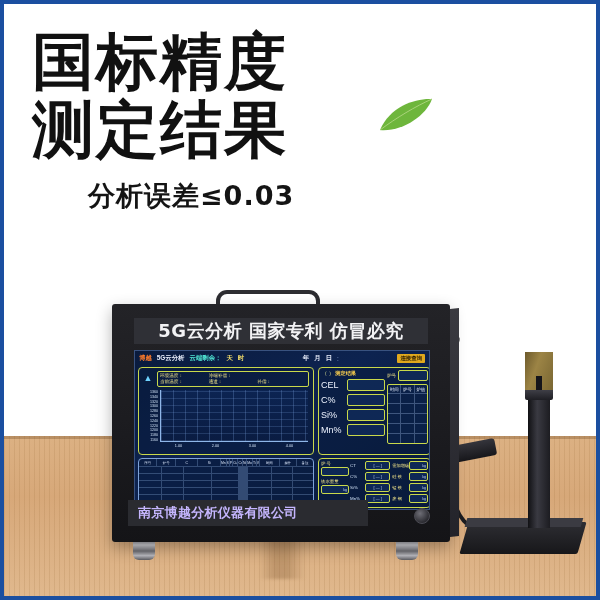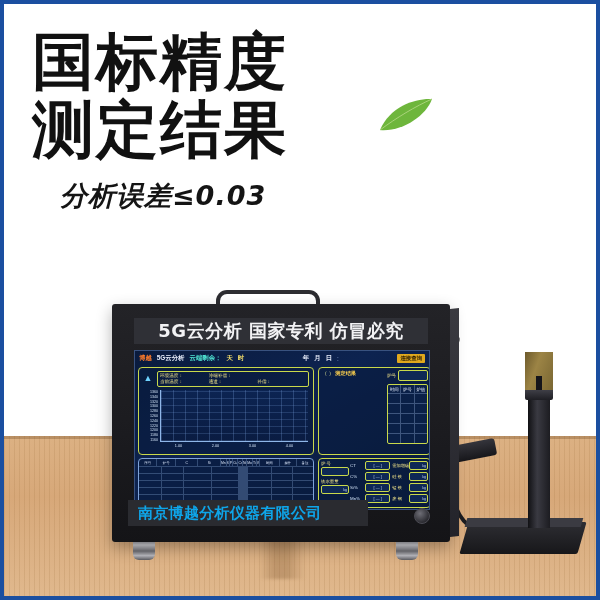--- a/index.html
+++ b/index.html
@@ -27,23 +27,23 @@
     font-family: "DejaVu Sans", sans-serif;
     font-weight: 700;
     font-size: 62px;
     line-height: 1.03;
     letter-spacing: 2px;
     color: #111111;
     white-space: nowrap;
   }
   .headline.second { margin-top: 4px; }
   .subline {
-    margin-top: 16px; margin-left: 28px;
+    margin-top: 16px; margin-left: 56px;
     font-family: "DejaVu Sans", sans-serif;
-    font-style: italic; font-weight: 700;
+    font-weight: 700;
     font-size: 27px; letter-spacing: 1px;
     color: #141414; white-space: nowrap;
   }
 
   
   .leaf { position: absolute; left: 372px; top: 92px; }
 
   
   .wall {
     position: absolute; left: 0; right: 0; top: 0; height: 432px;
@@ -130,22 +130,22 @@
   }
 
   .brandbar {
     position: absolute; left: 16px; bottom: 16px;
     width: 240px; height: 26px;
     background: #2a2b30;
     display: flex; align-items: center; padding-left: 10px;
   }
   .brandbar-text {
     font-family: "DejaVu Sans", sans-serif;
-    font-weight: 700; font-size: 15px; letter-spacing: .3px;
-    color: #0ea5e9; white-space: nowrap;
+    font-weight: 700; font-size: 13px; letter-spacing: .3px;
+    color: #c4b5fd; white-space: nowrap;
   }
   .power-btn {
     position: absolute; right: 20px; bottom: 18px;
     width: 16px; height: 16px; border-radius: 50%;
     background: radial-gradient(circle at 36% 32%, #6e6e76, #2a2a30 72%);
     border: 1px solid #4c4c54;
   }
 
   
   .foot {
@@ -471,20 +471,38 @@
             <span>4.00</span>
           </div>
         </div>
 
         <div class="panel p-result">
           <div class="r-head">
             <span>（      ）</span>
             <span class="hl">测定结果</span>
           </div>
 
+          <div class="r-rows">
+            <div class="r-row">
+              <span class="r-label">CEL</span>
+              <span class="r-field"></span>
+            </div>
+            <div class="r-row">
+              <span class="r-label">C%</span>
+              <span class="r-field"></span>
+            </div>
+            <div class="r-row">
+              <span class="r-label">Si%</span>
+              <span class="r-field"></span>
+            </div>
+            <div class="r-row">
+              <span class="r-label">Mn%</span>
+              <span class="r-field"></span>
+            </div>
+          </div>
 
           <div class="r-side">
             <div class="r-furnace">
               <span class="lab">炉号</span>
               <span class="box"></span>
             </div>
             <div class="r-table">
               <div class="rt-head">
                 <div>时间</div>
                 <div>炉号</div>

